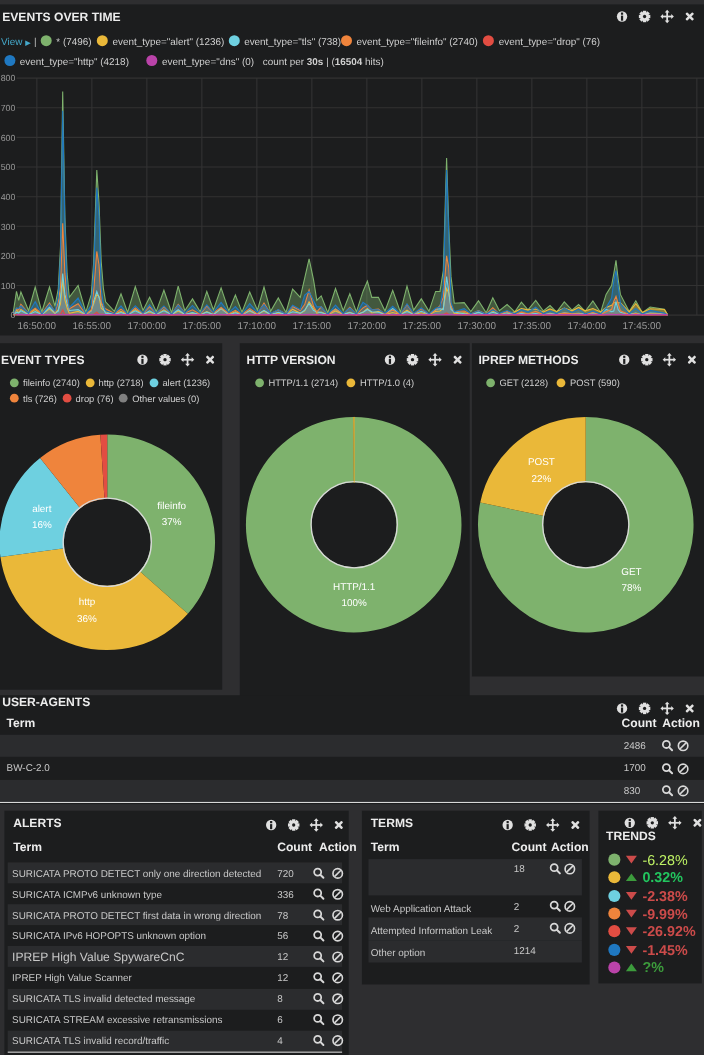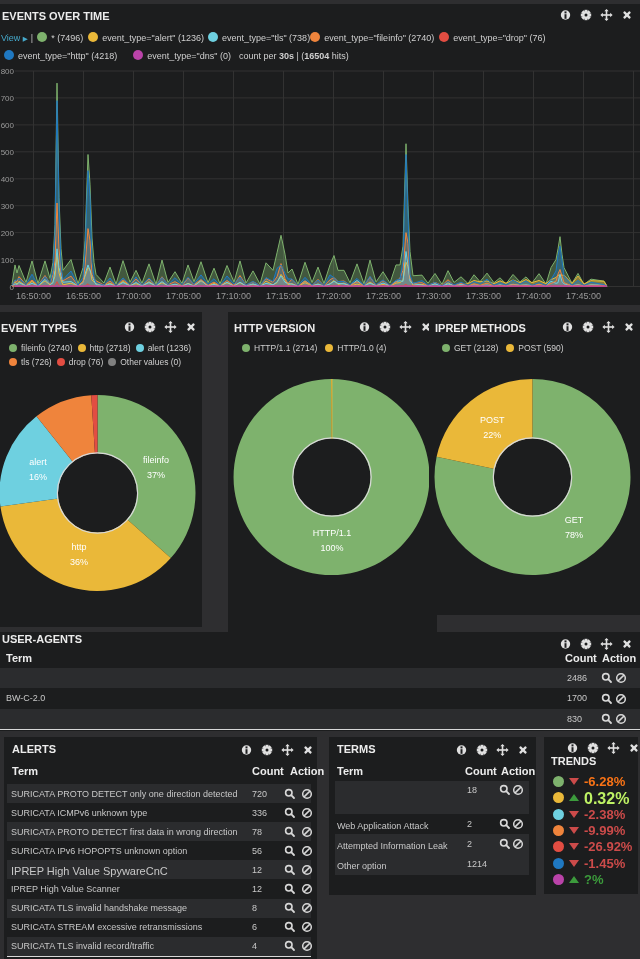--- a/index.html
+++ b/index.html
@@ -131,21 +131,21 @@
       <path d="M91.26 3.20 A98 98 0 0 1 97.47 3.00 L97.49 61.50 A39.5 39.5 0 0 0 94.99 61.58 Z" fill="#E24D42"></path>
       <circle cx="97.5" cy="101" r="40.1" fill="none" stroke="#d8d8d8" stroke-width="1.2"></circle>
       <text x="156" y="70.5" text-anchor="middle" font-size="9" fill="#fff">fileinfo</text>
       <text x="156" y="85.5" text-anchor="middle" font-size="9" fill="#fff">37%</text>
       <text x="79" y="158" text-anchor="middle" font-size="9" fill="#fff">http</text>
       <text x="79" y="173" text-anchor="middle" font-size="9" fill="#fff">36%</text>
       <text x="38" y="73" text-anchor="middle" font-size="9" fill="#fff">alert</text>
       <text x="38" y="88" text-anchor="middle" font-size="9" fill="#fff">16%</text>
     </svg>
 </div>
-<div class="panel" style="left:228px;top:312px;width:209px;height:391px">
+<div class="panel" style="left:218px;top:312px;width:209px;height:391px">
 <div class="ptitle" style="left:6px;top:10px">HTTP VERSION</div>
 <svg class="hicons" style="left:116px;top:5px" width="95" height="20">
       <circle cx="20.5" cy="10" r="4.7" fill="#e0e0e0"></circle>
       <rect x="19.5" y="6.4" width="2.0" height="2.0" fill="#1c1d1e"></rect>
       <rect x="19.5" y="9.2" width="2.0" height="4.6" fill="#1c1d1e"></rect>
       <rect x="39.5" y="4.8" width="3.0" height="2.6" fill="#e0e0e0" transform="rotate(0 41 10)"></rect>
       <rect x="39.5" y="4.8" width="3.0" height="2.6" fill="#e0e0e0" transform="rotate(45 41 10)"></rect>
       <rect x="39.5" y="4.8" width="3.0" height="2.6" fill="#e0e0e0" transform="rotate(90 41 10)"></rect>
       <rect x="39.5" y="4.8" width="3.0" height="2.6" fill="#e0e0e0" transform="rotate(135 41 10)"></rect>
       <rect x="39.5" y="4.8" width="3.0" height="2.6" fill="#e0e0e0" transform="rotate(180 41 10)"></rect>
@@ -340,21 +340,21 @@
 <div style="position:absolute;left:3px;top:142.49999999999997px;width:304px;height:19.1px;"></div>
 <div style="position:absolute;left:7px;top:146.99999999999997px;width:237px;font-size:9px;white-space:nowrap;overflow:hidden">IPREP High Value Scanner</div>
 <div style="position:absolute;left:248px;top:146.99999999999997px;font-size:9px">12</div>
 <svg class="hicons" style="left:278px;top:145.99999999999997px" width="40" height="13">
       <circle cx="6.8" cy="4.8" r="3.2" fill="none" stroke="#d8d8d8" stroke-width="1.6"></circle>
       <line x1="9.2" y1="7.2" x2="12" y2="10" stroke="#d8d8d8" stroke-width="1.8" stroke-linecap="round"></line>
       <circle cx="25" cy="6" r="4.3" fill="none" stroke="#d8d8d8" stroke-width="1.5"></circle>
       <line x1="22.1" y1="8.9" x2="27.9" y2="3.1" stroke="#d8d8d8" stroke-width="1.5"></line>
     </svg>
 <div style="position:absolute;left:3px;top:161.59999999999997px;width:304px;height:19.1px;background:#2b2c2e;"></div>
-<div style="position:absolute;left:7px;top:166.09999999999997px;width:237px;font-size:9px;white-space:nowrap;overflow:hidden">SURICATA TLS invalid handshake message</div>
+<div style="position:absolute;left:7px;top:166.09999999999997px;width:237px;font-size:9px;white-space:nowrap;overflow:hidden">SURICATA TLS invalid detected message</div>
 <div style="position:absolute;left:248px;top:166.09999999999997px;font-size:9px">8</div>
 <svg class="hicons" style="left:278px;top:165.09999999999997px" width="40" height="13">
       <circle cx="6.8" cy="4.8" r="3.2" fill="none" stroke="#d8d8d8" stroke-width="1.6"></circle>
       <line x1="9.2" y1="7.2" x2="12" y2="10" stroke="#d8d8d8" stroke-width="1.8" stroke-linecap="round"></line>
       <circle cx="25" cy="6" r="4.3" fill="none" stroke="#d8d8d8" stroke-width="1.5"></circle>
       <line x1="22.1" y1="8.9" x2="27.9" y2="3.1" stroke="#d8d8d8" stroke-width="1.5"></line>
     </svg>
 <div style="position:absolute;left:3px;top:180.69999999999996px;width:304px;height:19.1px;"></div>
 <div style="position:absolute;left:7px;top:185.19999999999996px;width:237px;font-size:9px;white-space:nowrap;overflow:hidden">SURICATA STREAM excessive retransmissions</div>
 <div style="position:absolute;left:248px;top:185.19999999999996px;font-size:9px">6</div>
@@ -453,24 +453,24 @@
       <path d="M61.5 3.9000000000000004 l2.2 2.4 h-4.4 Z" fill="#e0e0e0"></path>
       <path d="M61.5 16.1 l2.2 -2.4 h-4.4 Z" fill="#e0e0e0"></path>
       <path d="M55.4 10 l2.4 -2.2 v4.4 Z" fill="#e0e0e0"></path>
       <path d="M67.6 10 l-2.4 -2.2 v4.4 Z" fill="#e0e0e0"></path>
       <rect x="77.5" y="8.85" width="9" height="2.3" fill="#e0e0e0" transform="rotate(45 82 10)" rx="0.8"></rect>
       <rect x="77.5" y="8.85" width="9" height="2.3" fill="#e0e0e0" transform="rotate(-45 82 10)" rx="0.8"></rect>
     </svg>
 <div class="ptitle" style="left:7px;top:18px">TRENDS</div>
 <div style="position:absolute;left:9px;top:39px;width:11px;height:11px;border-radius:50%;background:#7EB26D"></div>
 <div style="position:absolute;left:25px;top:41px;width:0;height:0;border-left:5.5px solid transparent;border-right:5.5px solid transparent;border-top:7px solid #cc4b4a"></div>
-<div style="position:absolute;left:40px;top:37px;font-size:13px;font-weight:bold;color:#f97316">-6.28%</div>
+<div style="position:absolute;left:40px;top:37px;font-size:13px;font-weight:normal;color:#bef264">-6.28%</div>
 <div style="position:absolute;left:9px;top:55.3px;width:11px;height:11px;border-radius:50%;background:#EAB839"></div>
 <div style="position:absolute;left:25px;top:57.3px;width:0;height:0;border-left:5.5px solid transparent;border-right:5.5px solid transparent;border-bottom:7px solid #3c9b3c"></div>
-<div style="position:absolute;left:40px;top:53.3px;font-size:16px;font-weight:bold;color:#bef264">0.32%</div>
+<div style="position:absolute;left:40px;top:53.3px;font-size:13px;font-weight:bold;color:#22c55e">0.32%</div>
 <div style="position:absolute;left:9px;top:71.6px;width:11px;height:11px;border-radius:50%;background:#6ED0E0"></div>
 <div style="position:absolute;left:25px;top:73.6px;width:0;height:0;border-left:5.5px solid transparent;border-right:5.5px solid transparent;border-top:7px solid #cc4b4a"></div>
 <div style="position:absolute;left:40px;top:69.6px;font-size:13px;font-weight:bold;color:#cc4b4a">-2.38%</div>
 <div style="position:absolute;left:9px;top:87.89999999999999px;width:11px;height:11px;border-radius:50%;background:#EF843C"></div>
 <div style="position:absolute;left:25px;top:89.89999999999999px;width:0;height:0;border-left:5.5px solid transparent;border-right:5.5px solid transparent;border-top:7px solid #cc4b4a"></div>
 <div style="position:absolute;left:40px;top:85.89999999999999px;font-size:13px;font-weight:bold;color:#cc4b4a">-9.99%</div>
 <div style="position:absolute;left:9px;top:104.19999999999999px;width:11px;height:11px;border-radius:50%;background:#E24D42"></div>
 <div style="position:absolute;left:25px;top:106.19999999999999px;width:0;height:0;border-left:5.5px solid transparent;border-right:5.5px solid transparent;border-top:7px solid #cc4b4a"></div>
 <div style="position:absolute;left:40px;top:102.19999999999999px;font-size:13px;font-weight:bold;color:#cc4b4a">-26.92%</div>
 <div style="position:absolute;left:9px;top:120.49999999999999px;width:11px;height:11px;border-radius:50%;background:#1F78C1"></div>

